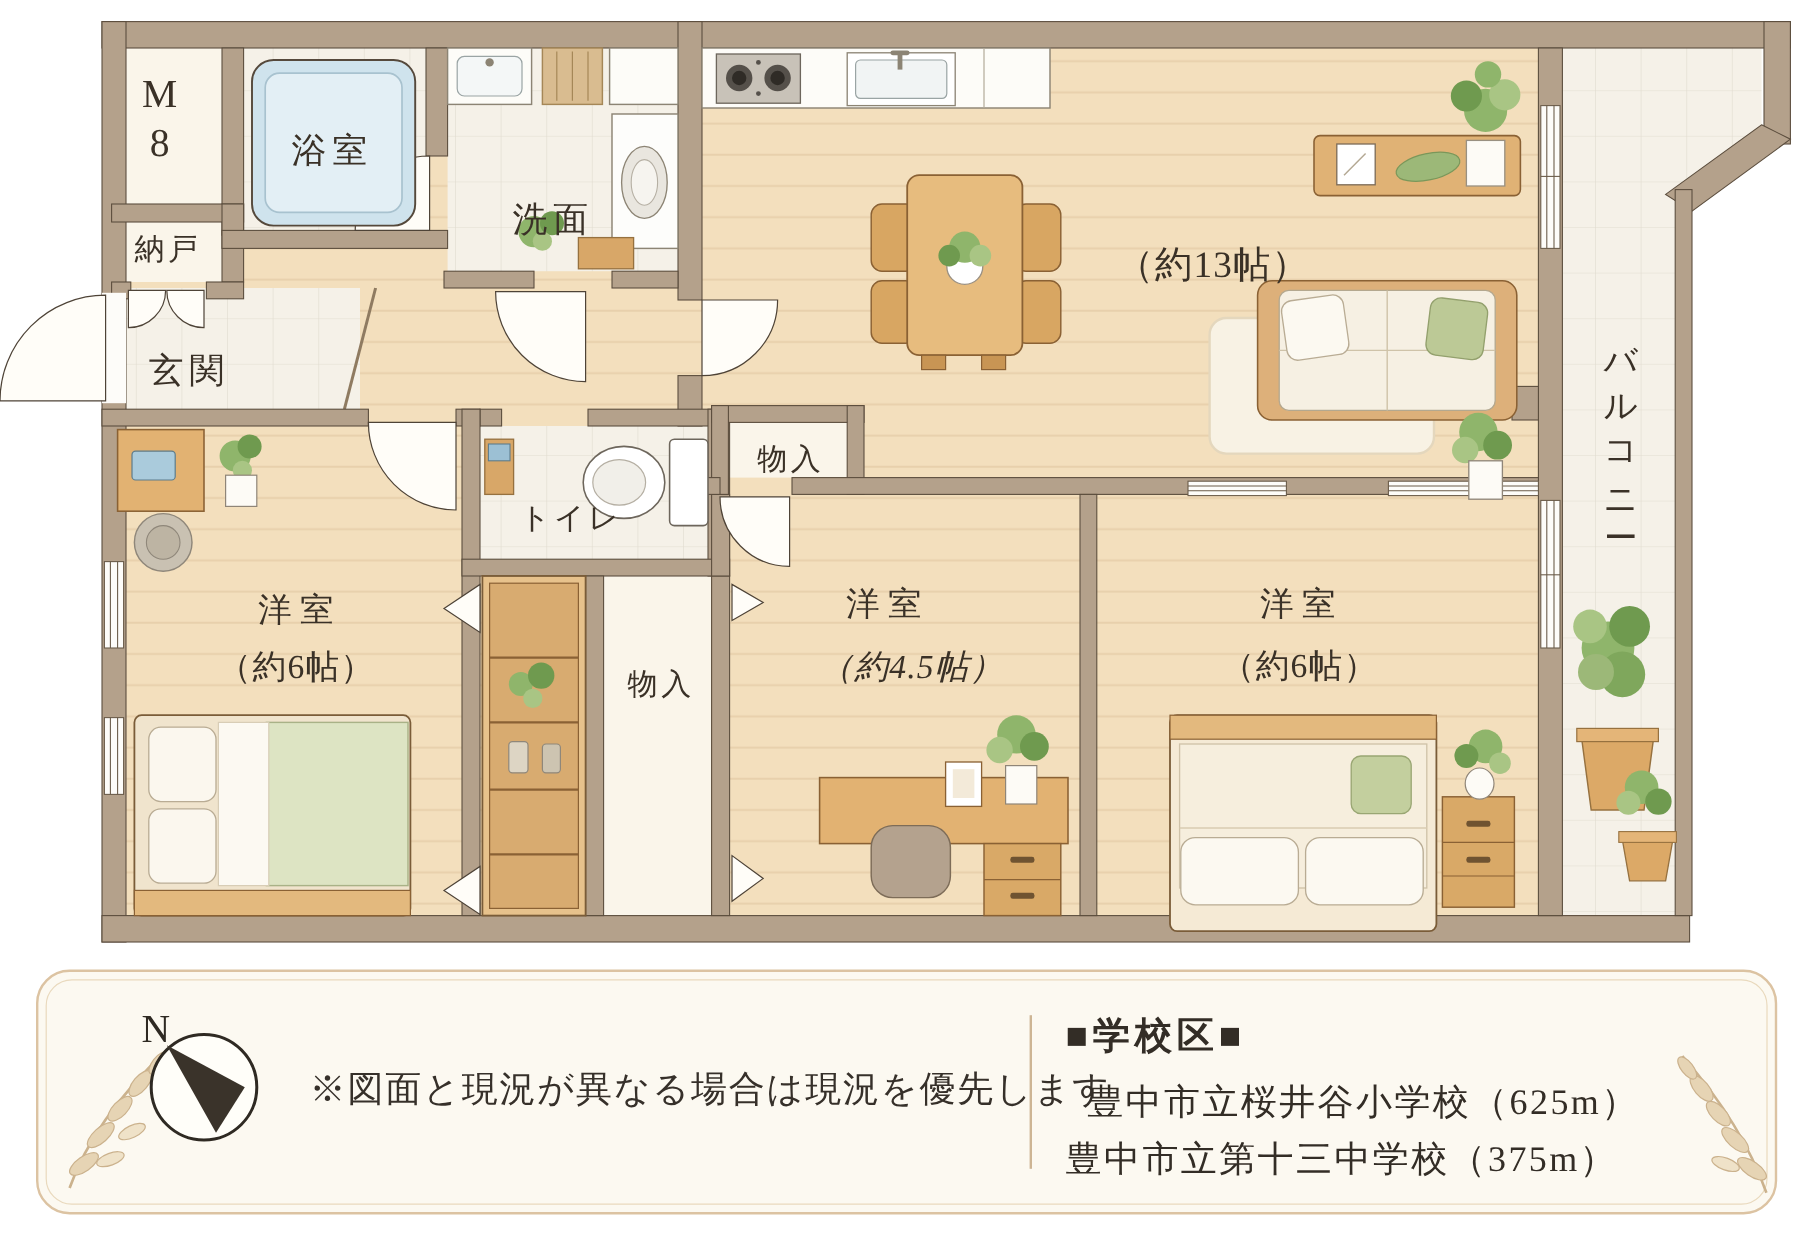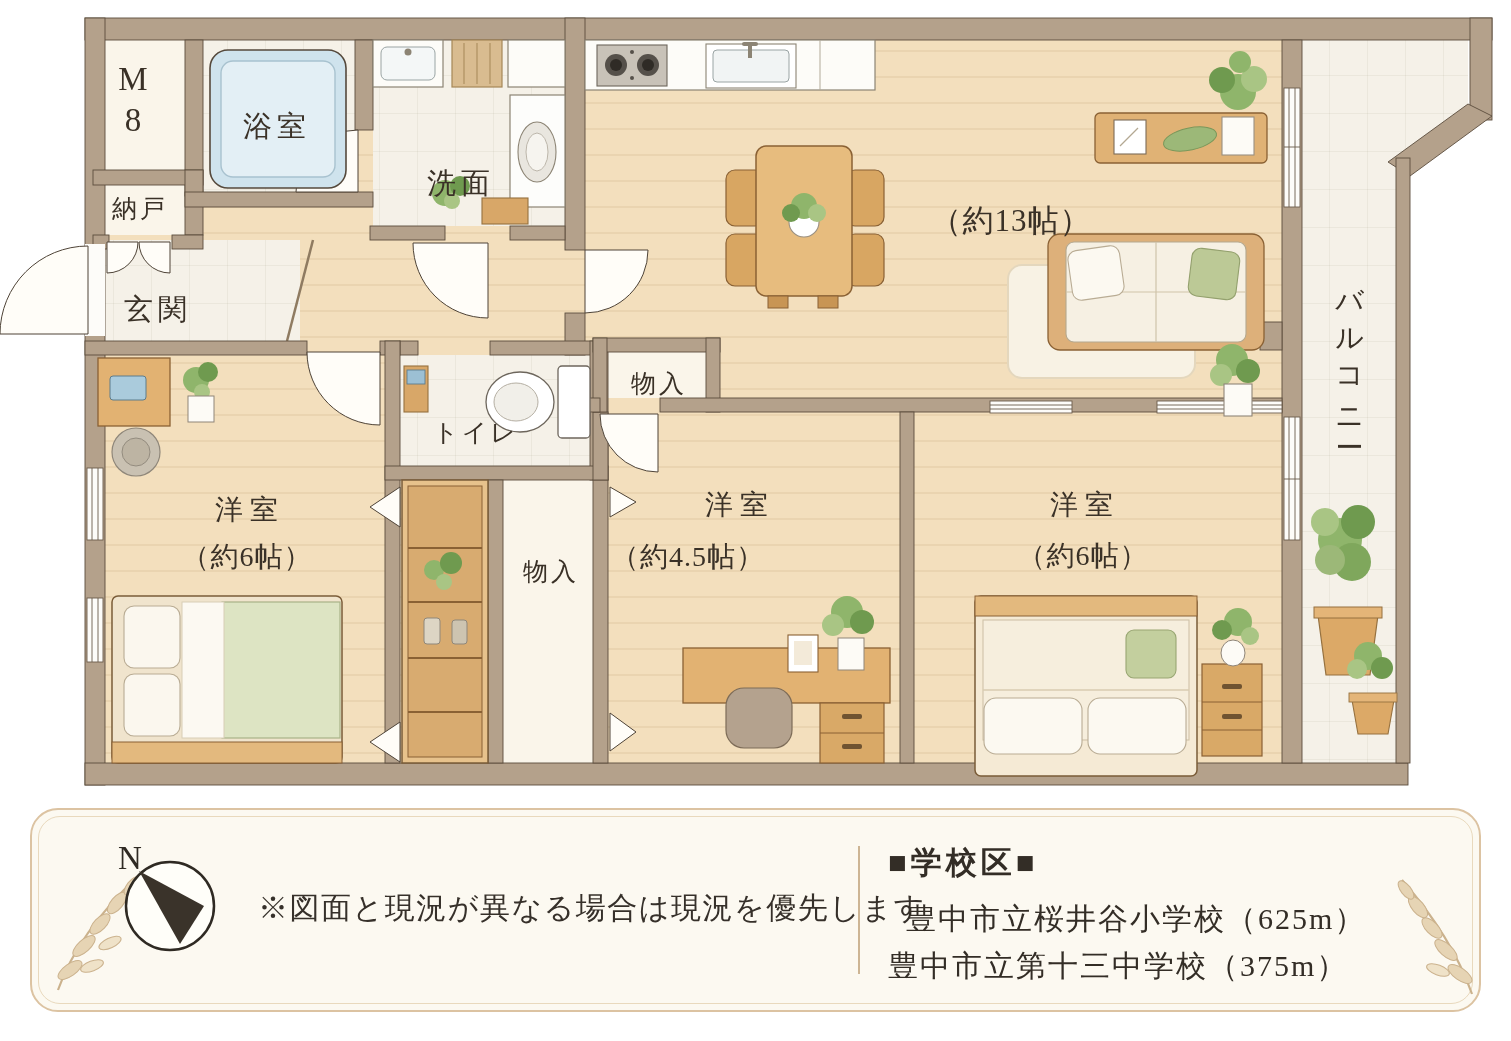--- a/index.html
+++ b/index.html
@@ -351,21 +351,21 @@
     <div class="lbl small-room" style="left:461px;top:148px;margin-top:36px;">洗面</div>
     <div class="lbl tiny-room" style="left:140px;top:209px;">納戸</div>
     <div class="lbl small-room" style="left:158px;top:310px;">玄関</div>
     <div class="lbl tiny-room" style="left:476px;top:433px;">トイレ</div>
     <div class="lbl tiny-room" style="left:659px;top:384px;">物入</div>
     <div class="lbl tiny-room" style="left:551px;top:572px;">物入</div>
     <div class="lbl ldk-size" style="left:1011px;top:221px;">（約13帖）</div>
     <div class="lbl room-big" style="left:250px;top:510px;">洋室</div>
     <div class="lbl room-size" style="left:247px;top:557px;">（約6帖）</div>
     <div class="lbl room-big" style="left:740px;top:505px;">洋室</div>
-    <div class="lbl room-size" style="left:688px;top:557px;">（約4.5帖）</div>
+    <div class="lbl room-size" style="left:760px;top:557px;font-style:italic;">（約4.5帖）</div>
     <div class="lbl room-big" style="left:1085px;top:505px;">洋室</div>
     <div class="lbl room-size" style="left:1083px;top:556px;">（約6帖）</div>
     <div class="lbl balcony-lbl" style="left:1349px;top:355px;">バルコニー</div>
   </div>
 
   <div class="bar">
     <div class="bar-inner"></div>
   </div>
 
   <svg class="deco" style="left:40px;top:848px;" width="130" height="150" viewBox="0 0 130 150">

